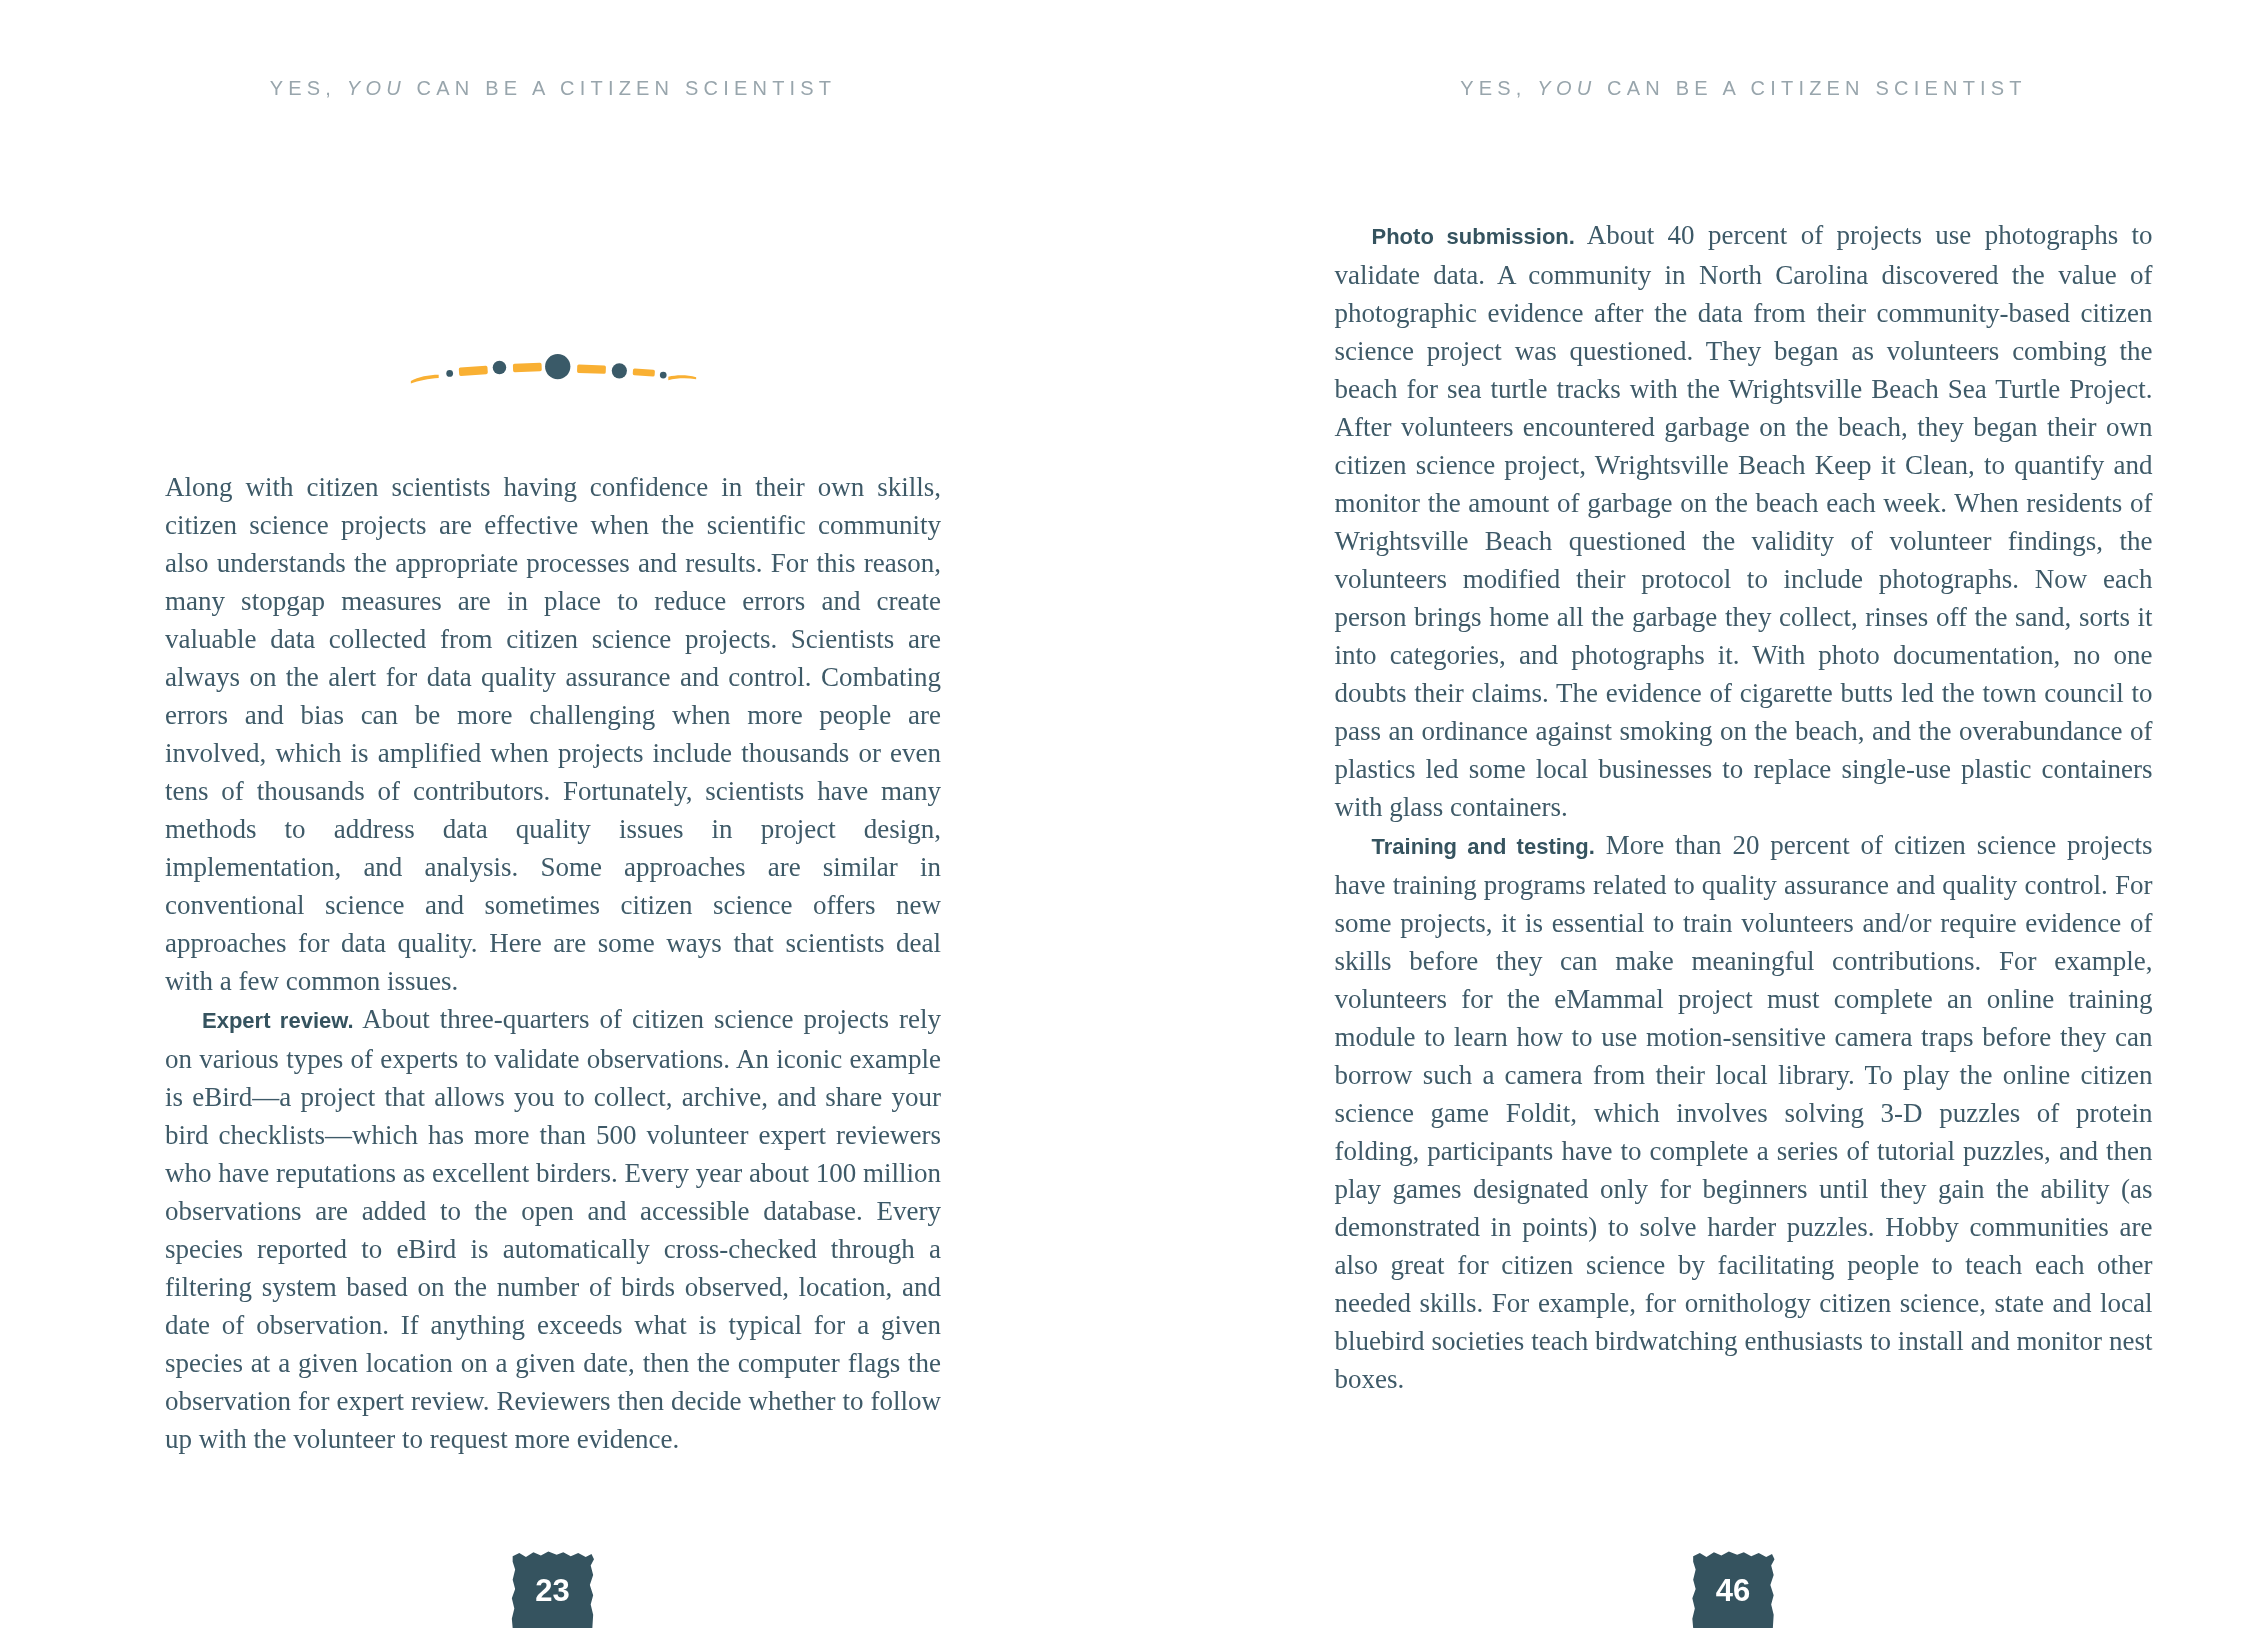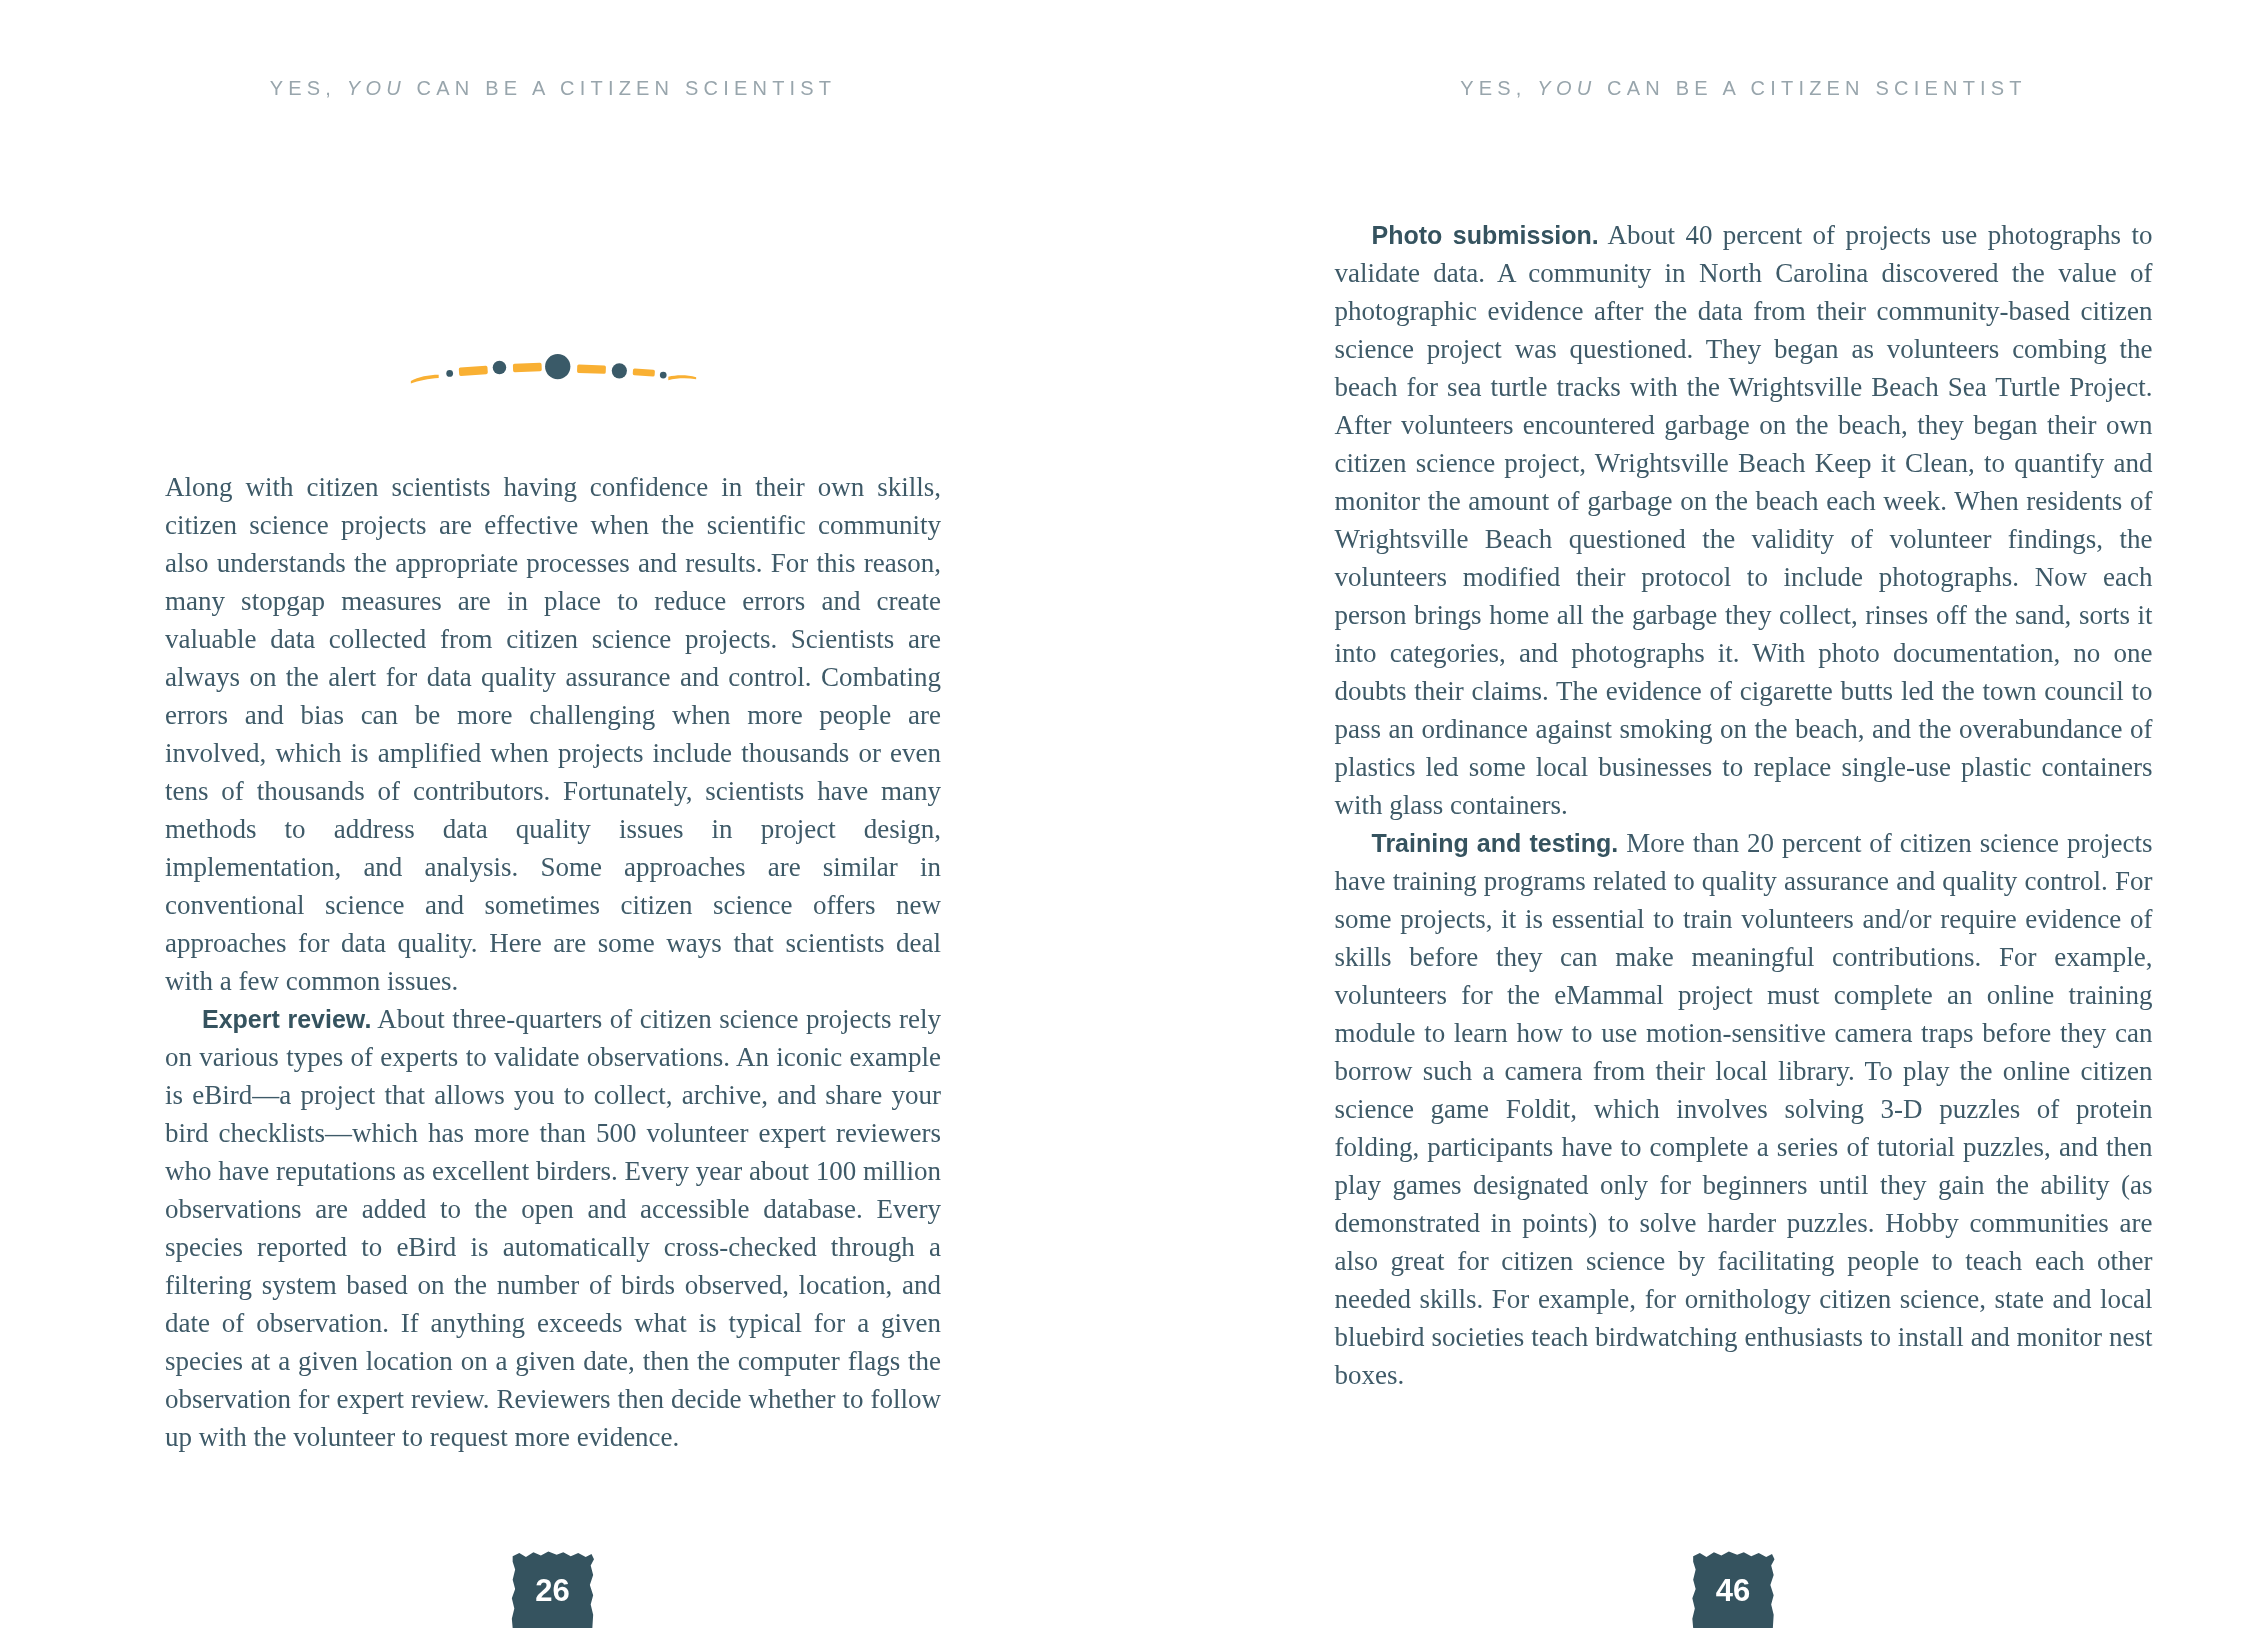--- a/index.html
+++ b/index.html
@@ -36,21 +36,21 @@
     position:absolute;color:#3E5A68;
     font-size:27px;line-height:38px;text-align:justify;
     hyphens:auto;-webkit-hyphens:auto;
   }
   .page-left .body-text{top:468px;left:165px;width:776px;}
   .page-right .body-text{top:216px;left:204px;width:818px;}
   .body-text p{margin:0;}
   .body-text p.indent{text-indent:37px;}
   .lead{
     font-family:"Liberation Sans",sans-serif;font-weight:700;
-    font-size:25px;color:#35535F;letter-spacing:0px;
+    font-size:22px;color:#35535F;letter-spacing:0px;
   }
 
   .page-num{
     position:absolute;bottom:0;width:83px;height:78px;
     background:#35535F;color:#ffffff;
     font-family:"Liberation Sans",sans-serif;font-weight:700;font-size:31px;
     display:flex;justify-content:center;align-items:flex-start;
     padding-top:22.6px;box-sizing:border-box;
     clip-path:polygon(2% 8%,10% 4%,18% 9%,27% 3%,36% 7%,45% 2%,55% 6%,63% 3%,72% 8%,81% 4%,90% 9%,97% 5%,100% 12%,96% 20%,99% 32%,95% 45%,99% 58%,96% 70%,99% 83%,98% 100%,2% 100%,1% 88%,4% 75%,1% 62%,5% 50%,2% 38%,5% 25%,2% 15%);
   }
@@ -83,21 +83,21 @@
         <path class="orn-dash" d="M306,30 C316,27.5 328,27.5 339,30.5 L339,33 C328,31 316,31.5 306,34 Z"></path>
       </svg>
     </div>
 
     <div class="body-text">
       <p><span>Along with citizen scientists having confidence in their own skills, citizen science projects are effective when the scientific community also understands the appropriate processes and results. For this reason, many stopgap measures are in place to reduce errors and create valuable data collected from citizen science projects. Scientists are always on the alert for data quality assurance and control. Combating errors and bias can be more challenging when more people are involved, which is amplified when projects include thousands or even tens of thousands of contributors. Fortunately, scientists have many methods to address data quality issues in project design, implementation, and analysis. Some approaches are similar in conventional science and sometimes citizen science offers new approaches for data quality. Here are some ways that scientists deal with a few common issues.</span></p>
       <p class="indent"><span class="lead">Expert review.</span><span> About three-quarters of citizen science projects rely on various types of experts to validate observations. An iconic example is eBird—a project that allows you to collect, archive, and share your bird checklists—which has more than 500 volunteer expert reviewers who have reputations as excellent birders. Every year about 100 million observations are added to the open and accessible database. Every species reported to eBird is automatically cross-checked through a filtering system based on the number of birds observed, location, and date of observation. If anything exceeds what is typical for a given species at a given location on a given date, then the computer flags the observation for expert review. Reviewers then decide whether to follow up with the volunteer to request more evidence.</span></p>
     </div>
 
     <div class="page-num">
-      <span>26</span>
+      <span>23</span>
     </div>
   </section>
 
   <section class="page page-right">
     <header class="running-head">
       <span>YES, </span><span class="emph">YOU</span><span> CAN BE A CITIZEN SCIENTIST</span>
     </header>
 
     <div class="body-text">
       <p class="indent"><span class="lead">Photo submission.</span><span> About 40 percent of projects use photographs to validate data. A community in North Carolina discovered the value of photographic evidence after the data from their community-based citizen science project was questioned. They began as volunteers combing the beach for sea turtle tracks with the Wrightsville Beach Sea Turtle Project. After volunteers encountered garbage on the beach, they began their own citizen science project, Wrightsville Beach Keep it Clean, to quantify and monitor the amount of garbage on the beach each week. When residents of Wrightsville Beach questioned the validity of volunteer findings, the volunteers modified their protocol to include photographs. Now each person brings home all the garbage they collect, rinses off the sand, sorts it into categories, and photographs it. With photo documentation, no one doubts their claims. The evidence of cigarette butts led the town council to pass an ordinance against smoking on the beach, and the overabundance of plastics led some local businesses to replace single-use plastic containers with glass containers.</span></p>

